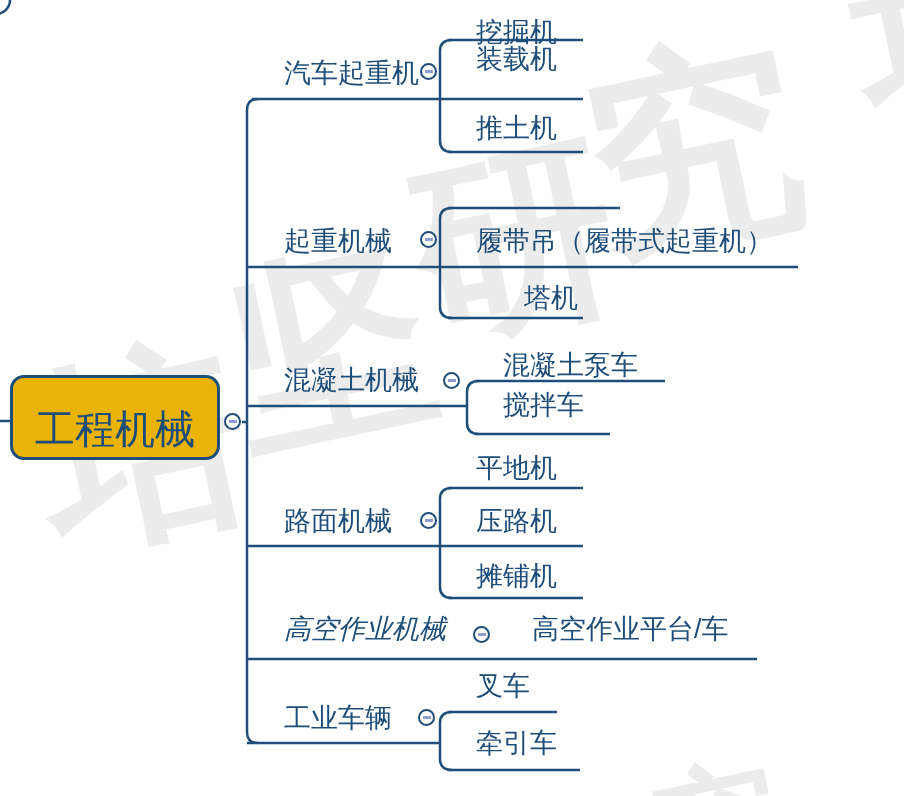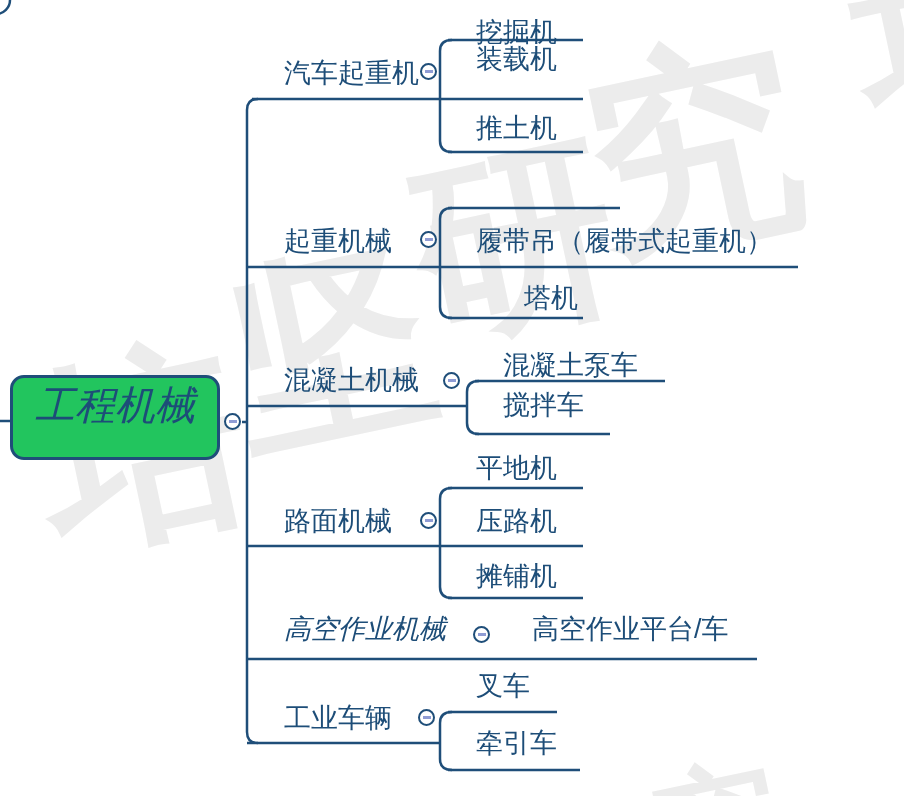--- a/index.html
+++ b/index.html
@@ -45,22 +45,22 @@
     white-space:nowrap;
     cursor:default;
   }
   #root-topic{
     position:absolute;
     z-index:2;
     left:10px;top:375px;
     width:204px;height:79px;
     border:3px solid var(--line);
     border-radius:14px;
-    background:#22c55e;
-    display:flex;align-items:flex-start;justify-content:center;font-style:italic;
+    background:#eab308;
+    display:flex;align-items:flex-end;justify-content:center;
   }
   #root-topic .root-label{
     font-size:40px;
     color:var(--text);
     white-space:nowrap;
   }
   
   .collapse{
     position:absolute;
     z-index:3;

